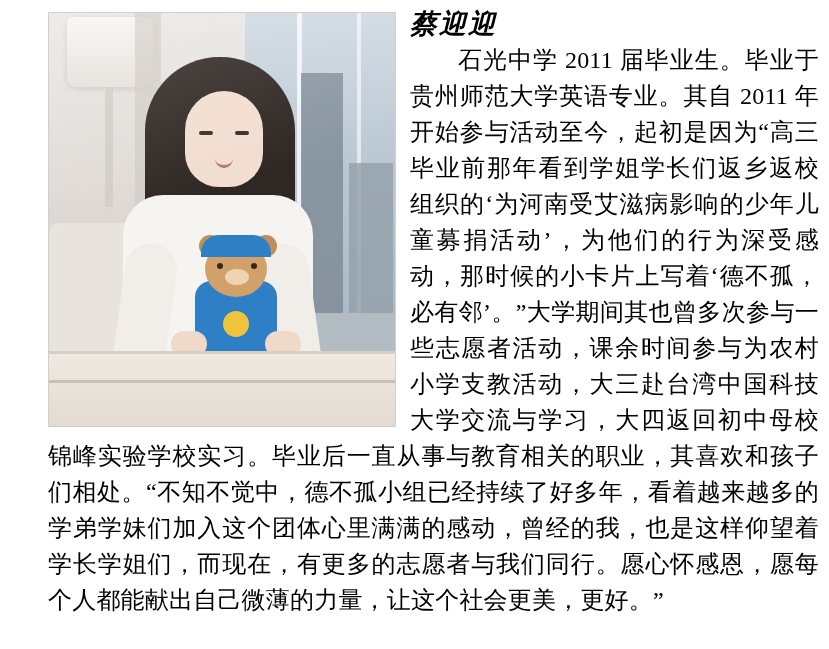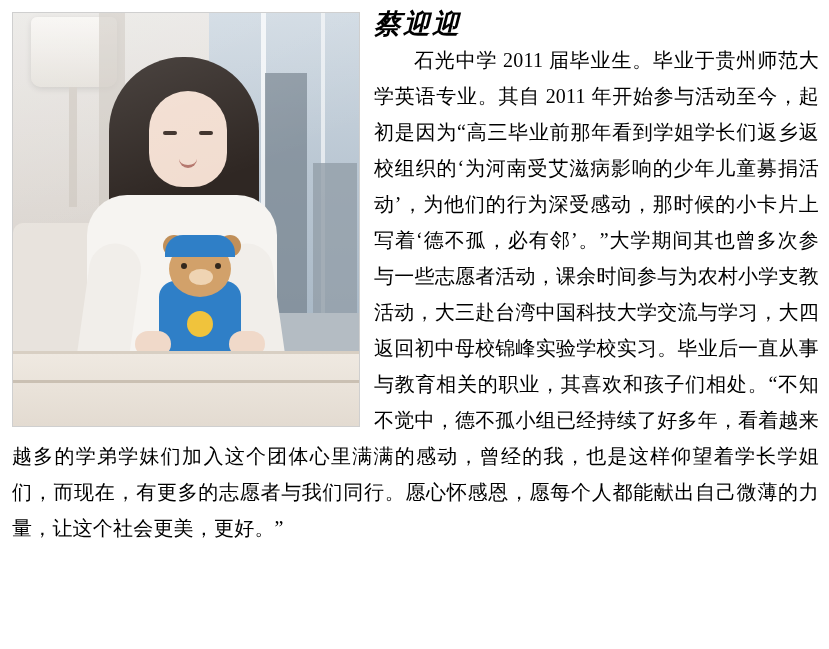--- a/index.html
+++ b/index.html
@@ -16,20 +16,21 @@
   }
   .page {
     position: relative;
     width: 829px;
     height: 649px;
     box-sizing: border-box;
     padding: 8px 10px 0 12px;
   }
   .article {
     position: relative;
+    margin-left: 36px;
   }
   .photo {
     float: left;
     width: 348px;
     height: 415px;
     margin: 4px 14px 6px 0;
     border: 1px solid #cfcfcf;
     box-sizing: border-box;
     overflow: hidden;
     position: relative;
@@ -232,21 +233,21 @@
     margin: 0 0 2px 0;
     font-family: "Liberation Serif", "DejaVu Serif", serif;
     font-size: 27px;
     font-weight: bold;
     font-style: italic;
     letter-spacing: 2px;
     line-height: 1.2;
     padding-left: 2px;
   }
   .body-text {
-    font-size: 20px;
+    font-size: 24px;
     line-height: 36px;
     text-align: justify;
     text-justify: inter-ideograph;
     letter-spacing: 0.2px;
   }
   .body-text p {
     margin: 0;
     text-indent: 2em;
   }
   .clearfix::after {

